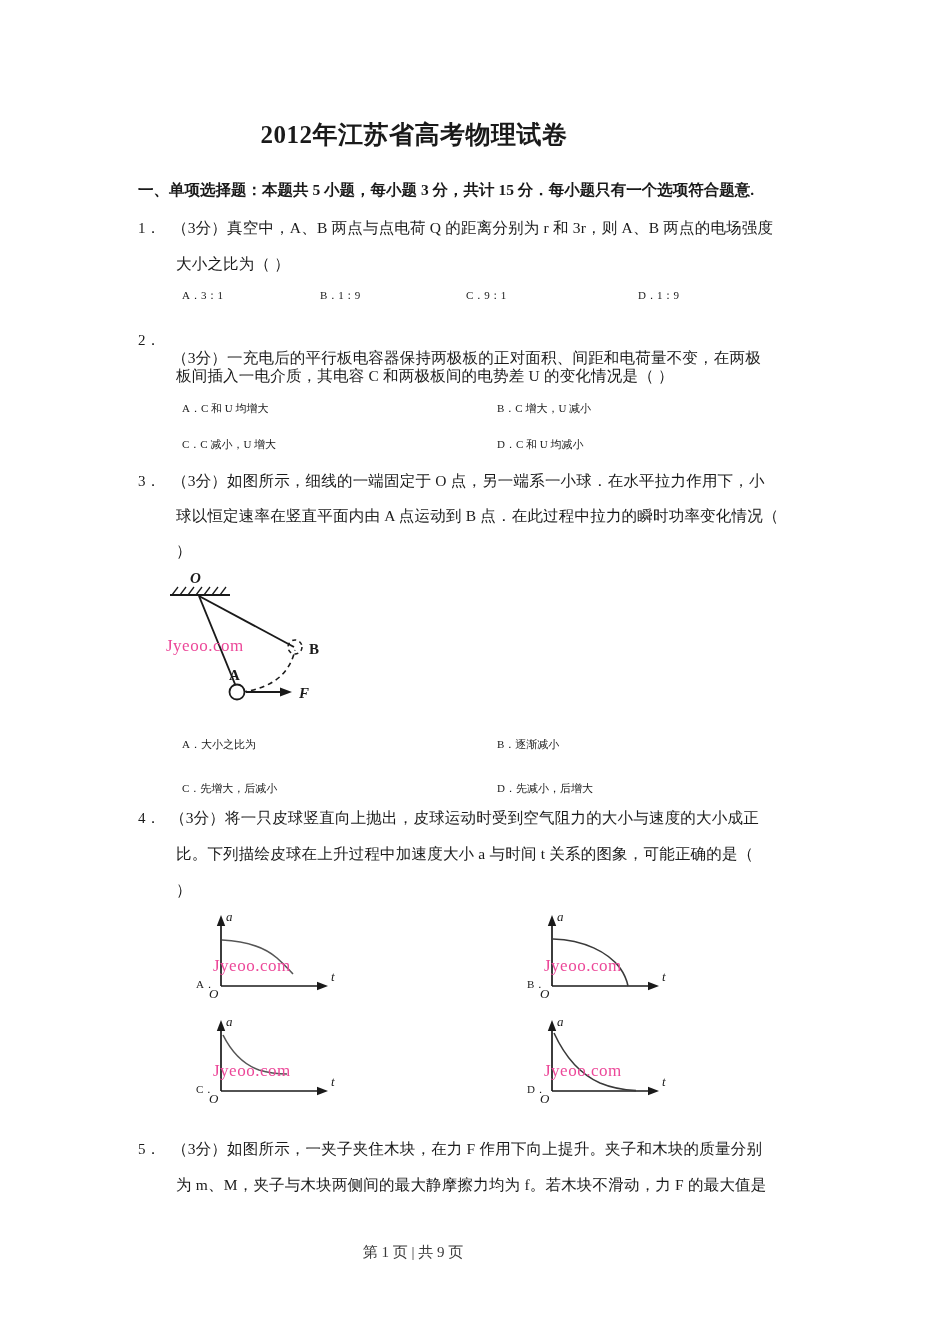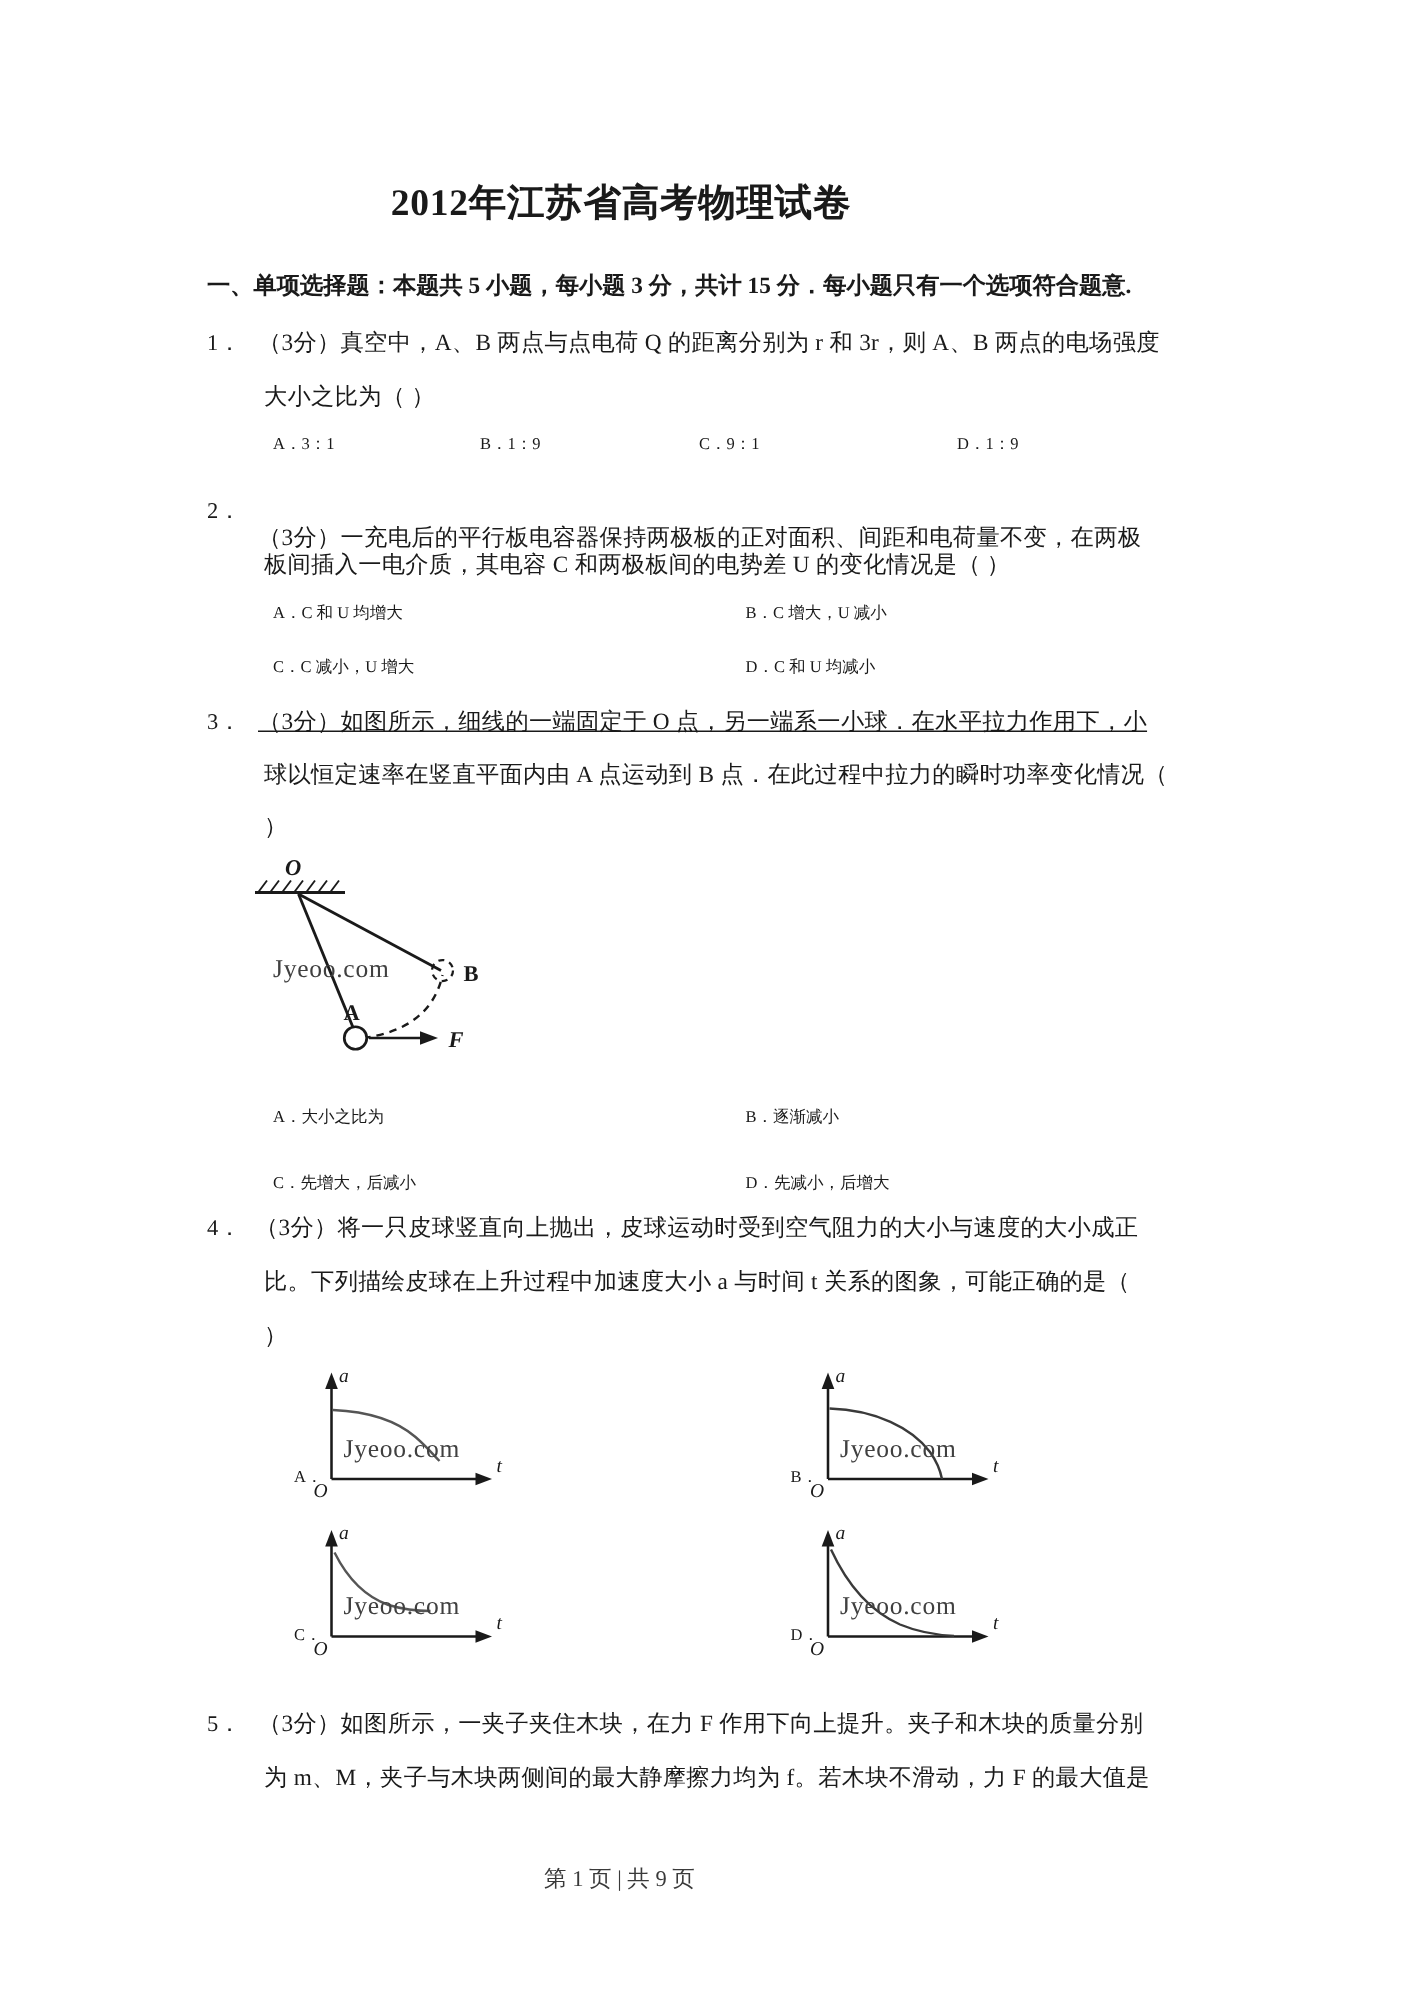--- a/index.html
+++ b/index.html
@@ -64,24 +64,23 @@
     font-size: 15px;
     color: #3a3a3a;
   }
   .fig {
     position: absolute;
   }
   .wm {
     position: absolute;
     font-family: "Liberation Serif", serif;
     font-size: 17px;
-    color: #404040;
+    color: #ec4899;
     white-space: nowrap;
     letter-spacing: 0.5px;
-    margin-left: 16px;
   }
   svg { display: block; overflow: visible; }
   .glabel {
     font-family: "Liberation Serif", serif;
     font-style: italic;
     font-size: 13px;
     fill: #1a1a1a;
   }
   .flabel {
     font-family: "Liberation Serif", serif;
@@ -116,21 +115,21 @@
 
   <div class="qnum" style="left:138px; top:331px;">2．</div>
   <div class="qline" style="left:172px; top:348px;">（3分）一充电后的平行板电容器保持两极板的正对面积、间距和电荷量不变，在两极</div>
   <div class="qline" style="left:176px; top:366px;">板间插入一电介质，其电容 C 和两极板间的电势差 U 的变化情况是（      ）</div>
   <div class="opt" style="left:182px; top:401px;">A．C 和 U 均增大</div>
   <div class="opt" style="left:497px; top:401px;">B．C 增大，U 减小</div>
   <div class="opt" style="left:182px; top:437px;">C．C 减小，U 增大</div>
   <div class="opt" style="left:497px; top:437px;">D．C 和 U 均减小</div>
 
   <div class="qnum" style="left:138px; top:472px;">3．</div>
-  <div class="qline" style="left:172px; top:471px;text-decoration:underline;">（3分）如图所示，细线的一端固定于 O 点，另一端系一小球．在水平拉力作用下，小</div>
+  <div class="qline" style="left:172px; top:471px;">（3分）如图所示，细线的一端固定于 O 点，另一端系一小球．在水平拉力作用下，小</div>
   <div class="qline" style="left:176px; top:506px;">球以恒定速率在竖直平面内由 A 点运动到 B 点．在此过程中拉力的瞬时功率变化情况（</div>
   <div class="qline" style="left:176px; top:541px;">）</div>
 
   <div class="fig" style="left:162px; top:568px; width:210px; height:155px;">
     <div class="wm" style="left:4px; top:68px;">Jyeoo.com</div>
     <svg width="210" height="155" viewBox="0 0 210 155">
 
       <line x1="8" y1="27" x2="68" y2="27" stroke="#1a1a1a" stroke-width="2.1"></line>
 
       <g stroke="#1a1a1a" stroke-width="1.3">

